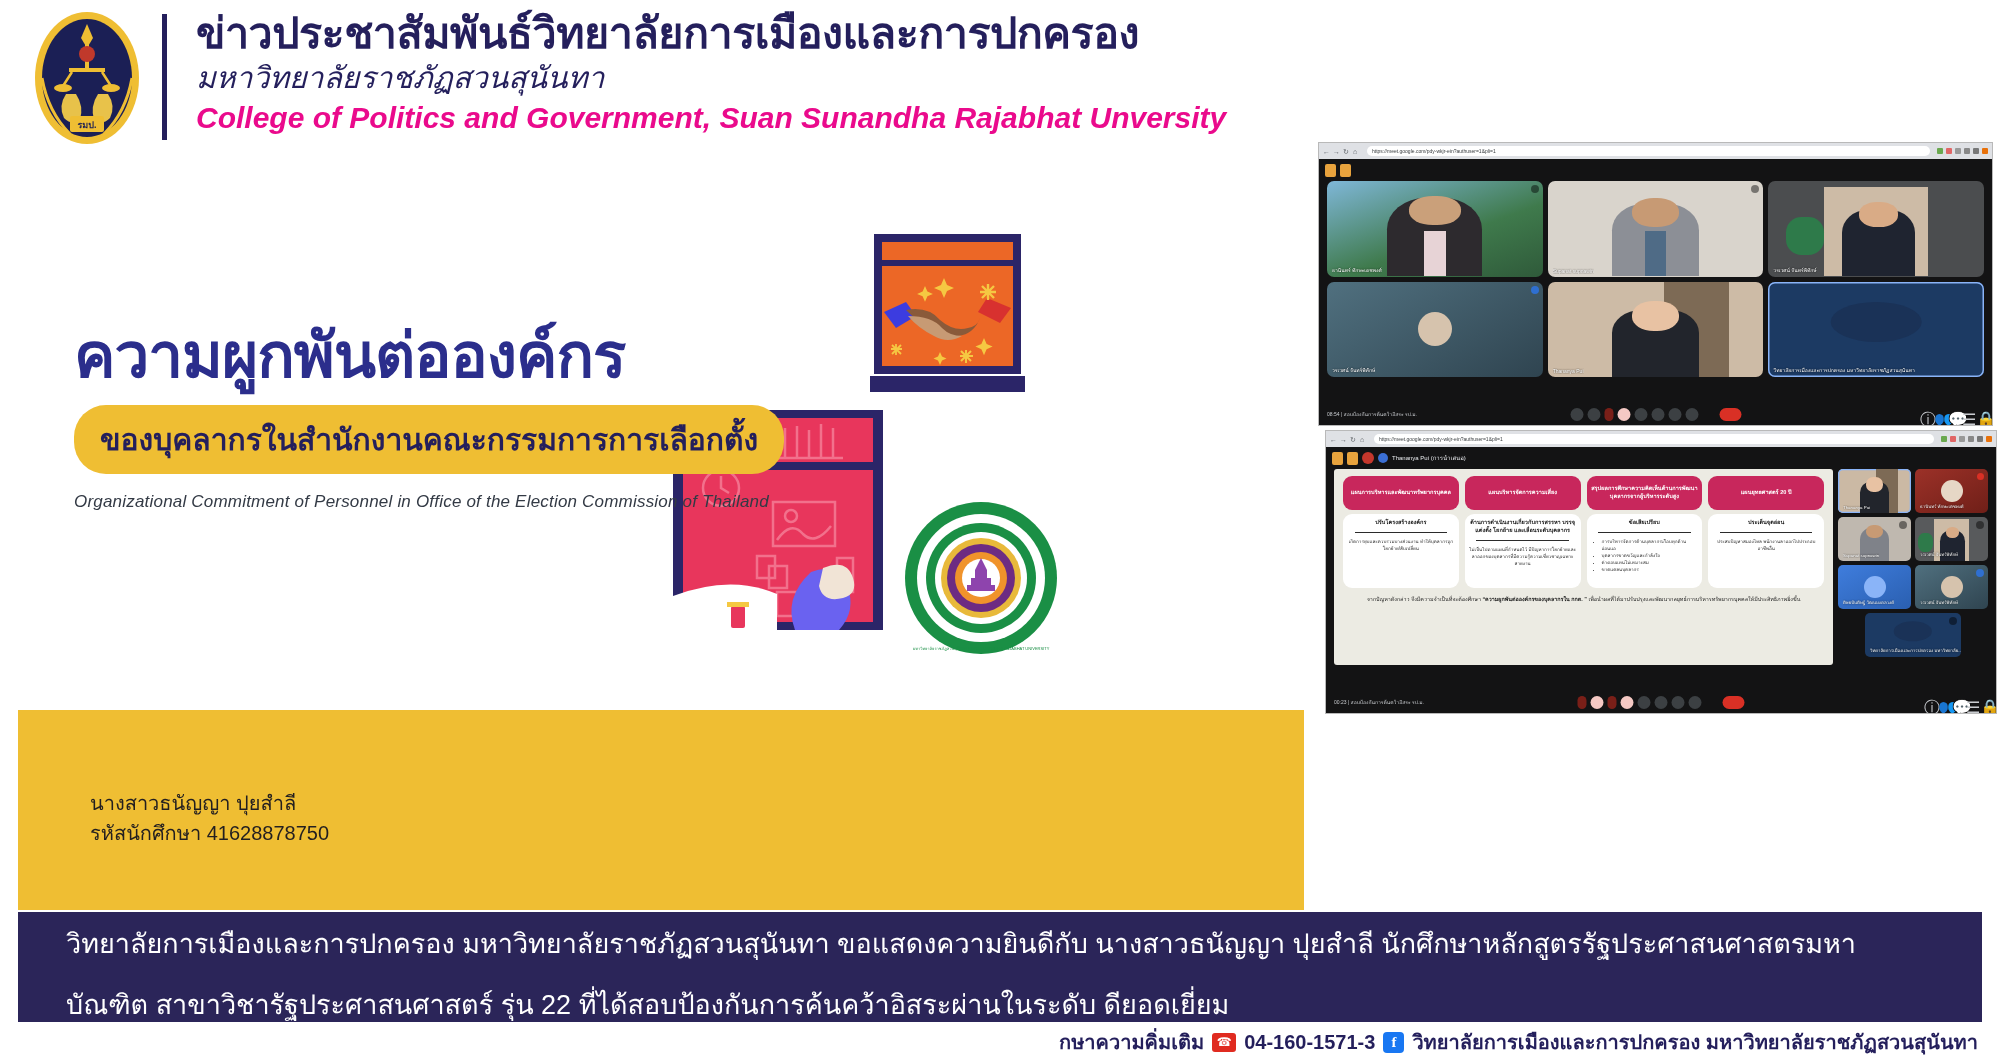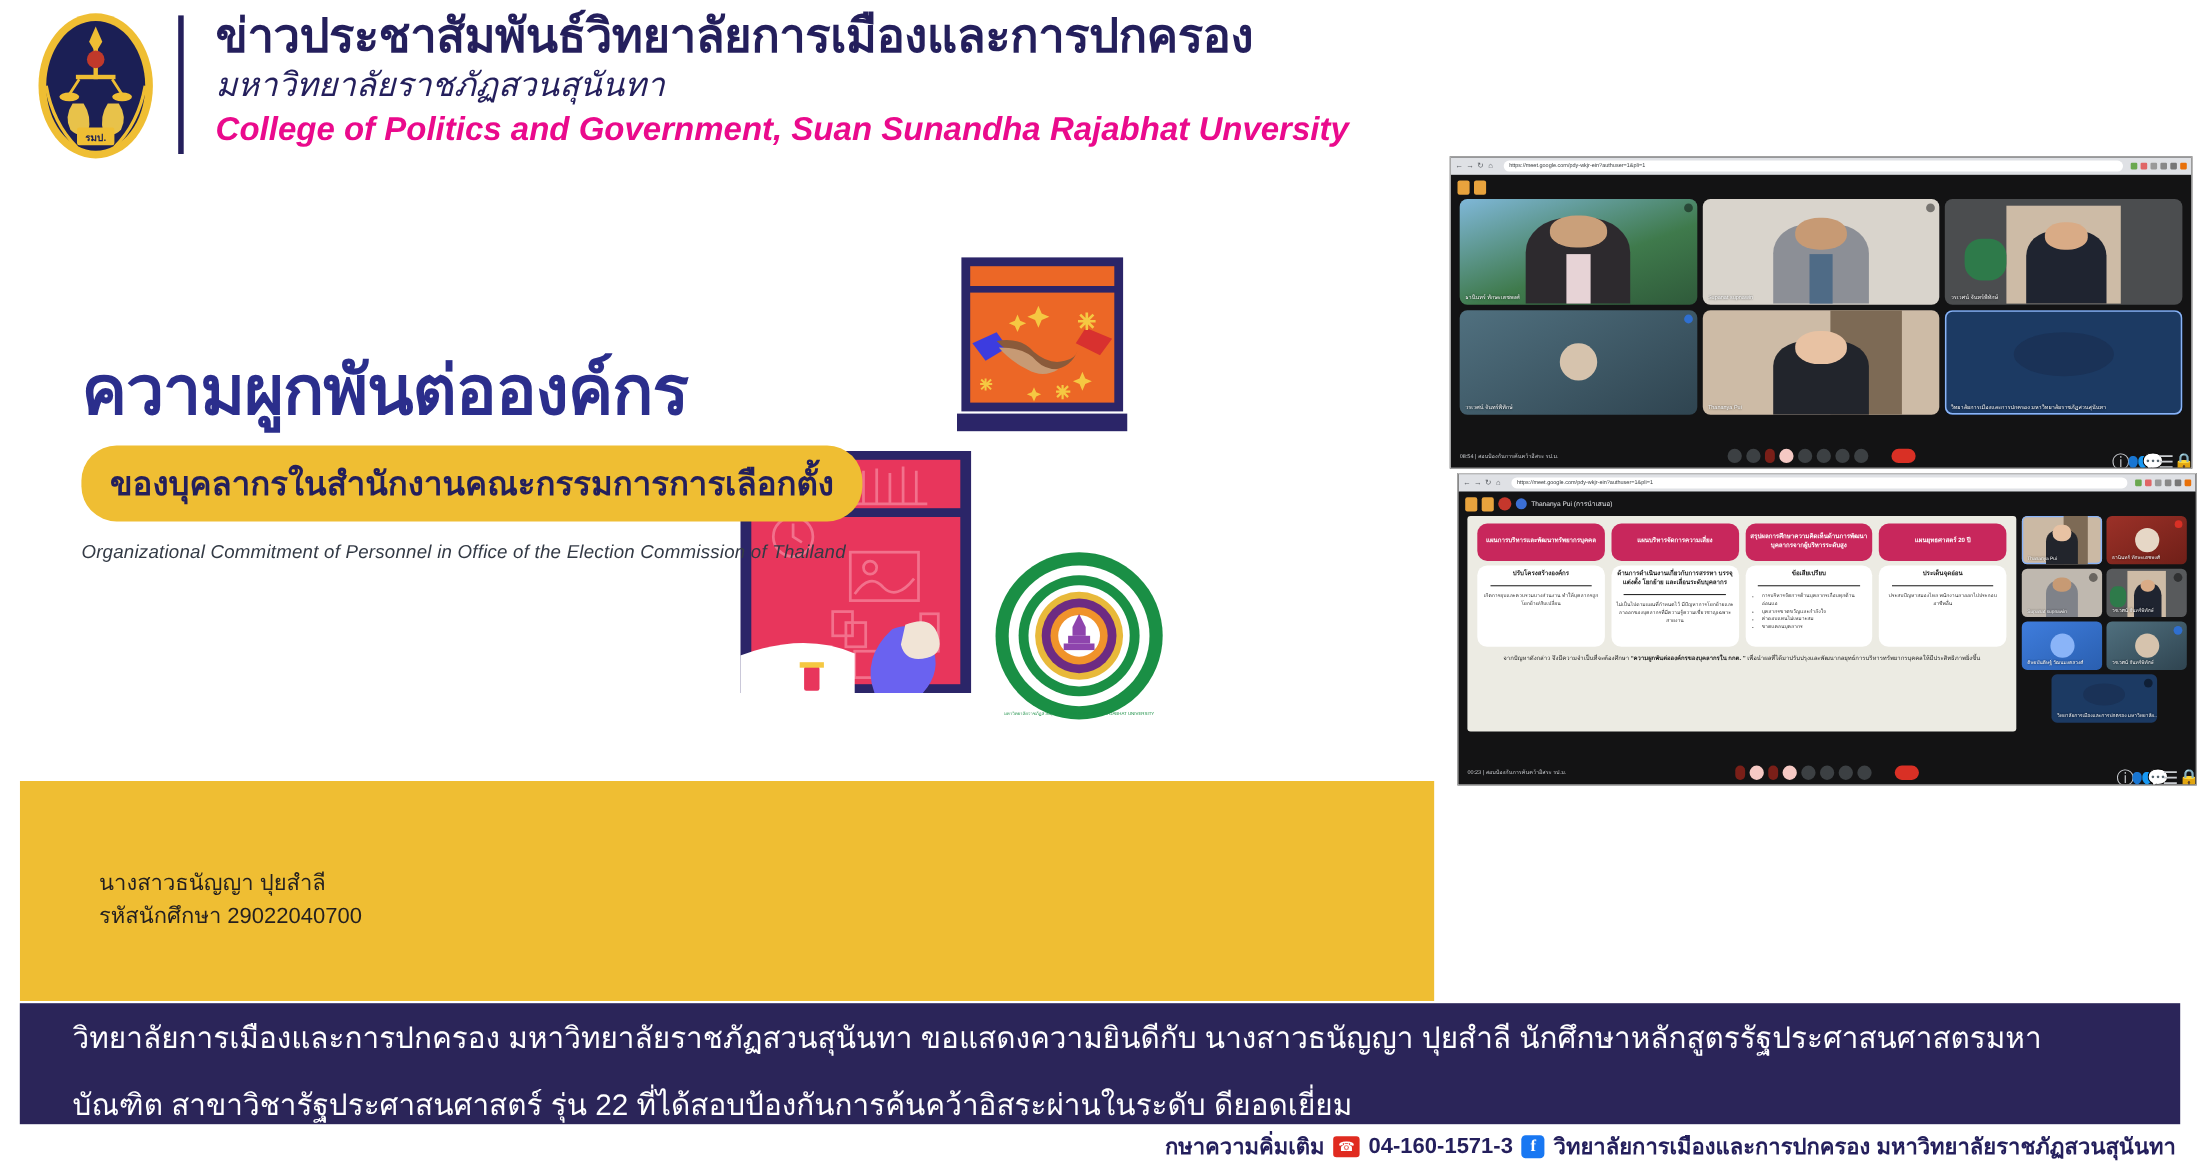--- a/index.html
+++ b/index.html
@@ -284,21 +284,21 @@
     <div class="title-block">
       <div class="title-main">ความผูกพันต่อองค์กร</div>
       <div class="title-pill">
         <span>ของบุคลากรในสำนักงานคณะกรรมการการเลือกตั้ง</span>
       </div>
       <div class="title-sub">Organizational Commitment of Personnel in Office of the Election Commission of Thailand</div>
     </div>
 
     <div class="student-block">
       <div>นางสาวธนัญญา ปุยสำลี</div>
-      <div>รหัสนักศึกษา 29022040700</div>
+      <div>รหัสนักศึกษา 41628878750</div>
     </div>
   </div>
 
   <div class="meet meet-1">
     <div class="chrome-bar">
       <span class="chrome-ico">←</span>
       <span class="chrome-ico">→</span>
       <span class="chrome-ico">↻</span>
       <span class="chrome-ico">⌂</span>
       <div class="omnibox">https://meet.google.com/pdy-wkjr-ein?authuser=1&amp;pli=1</div>

